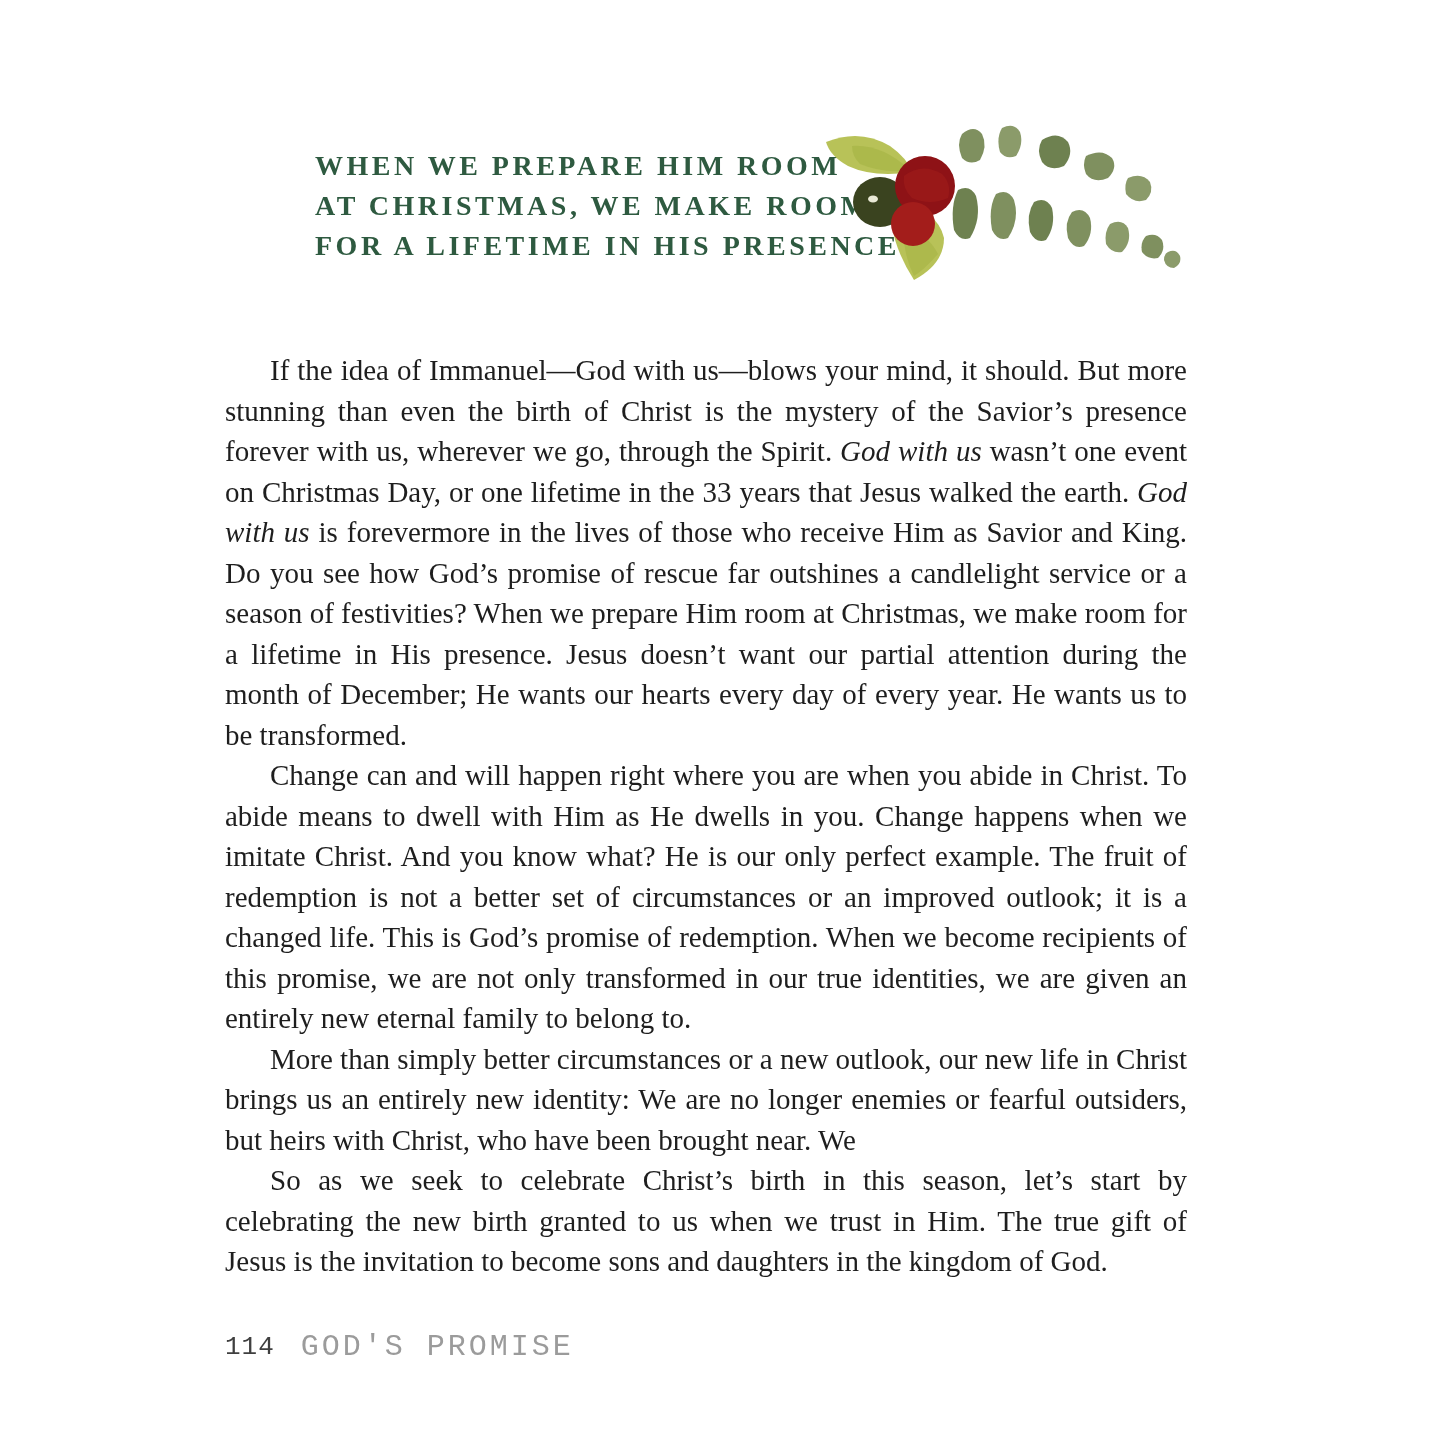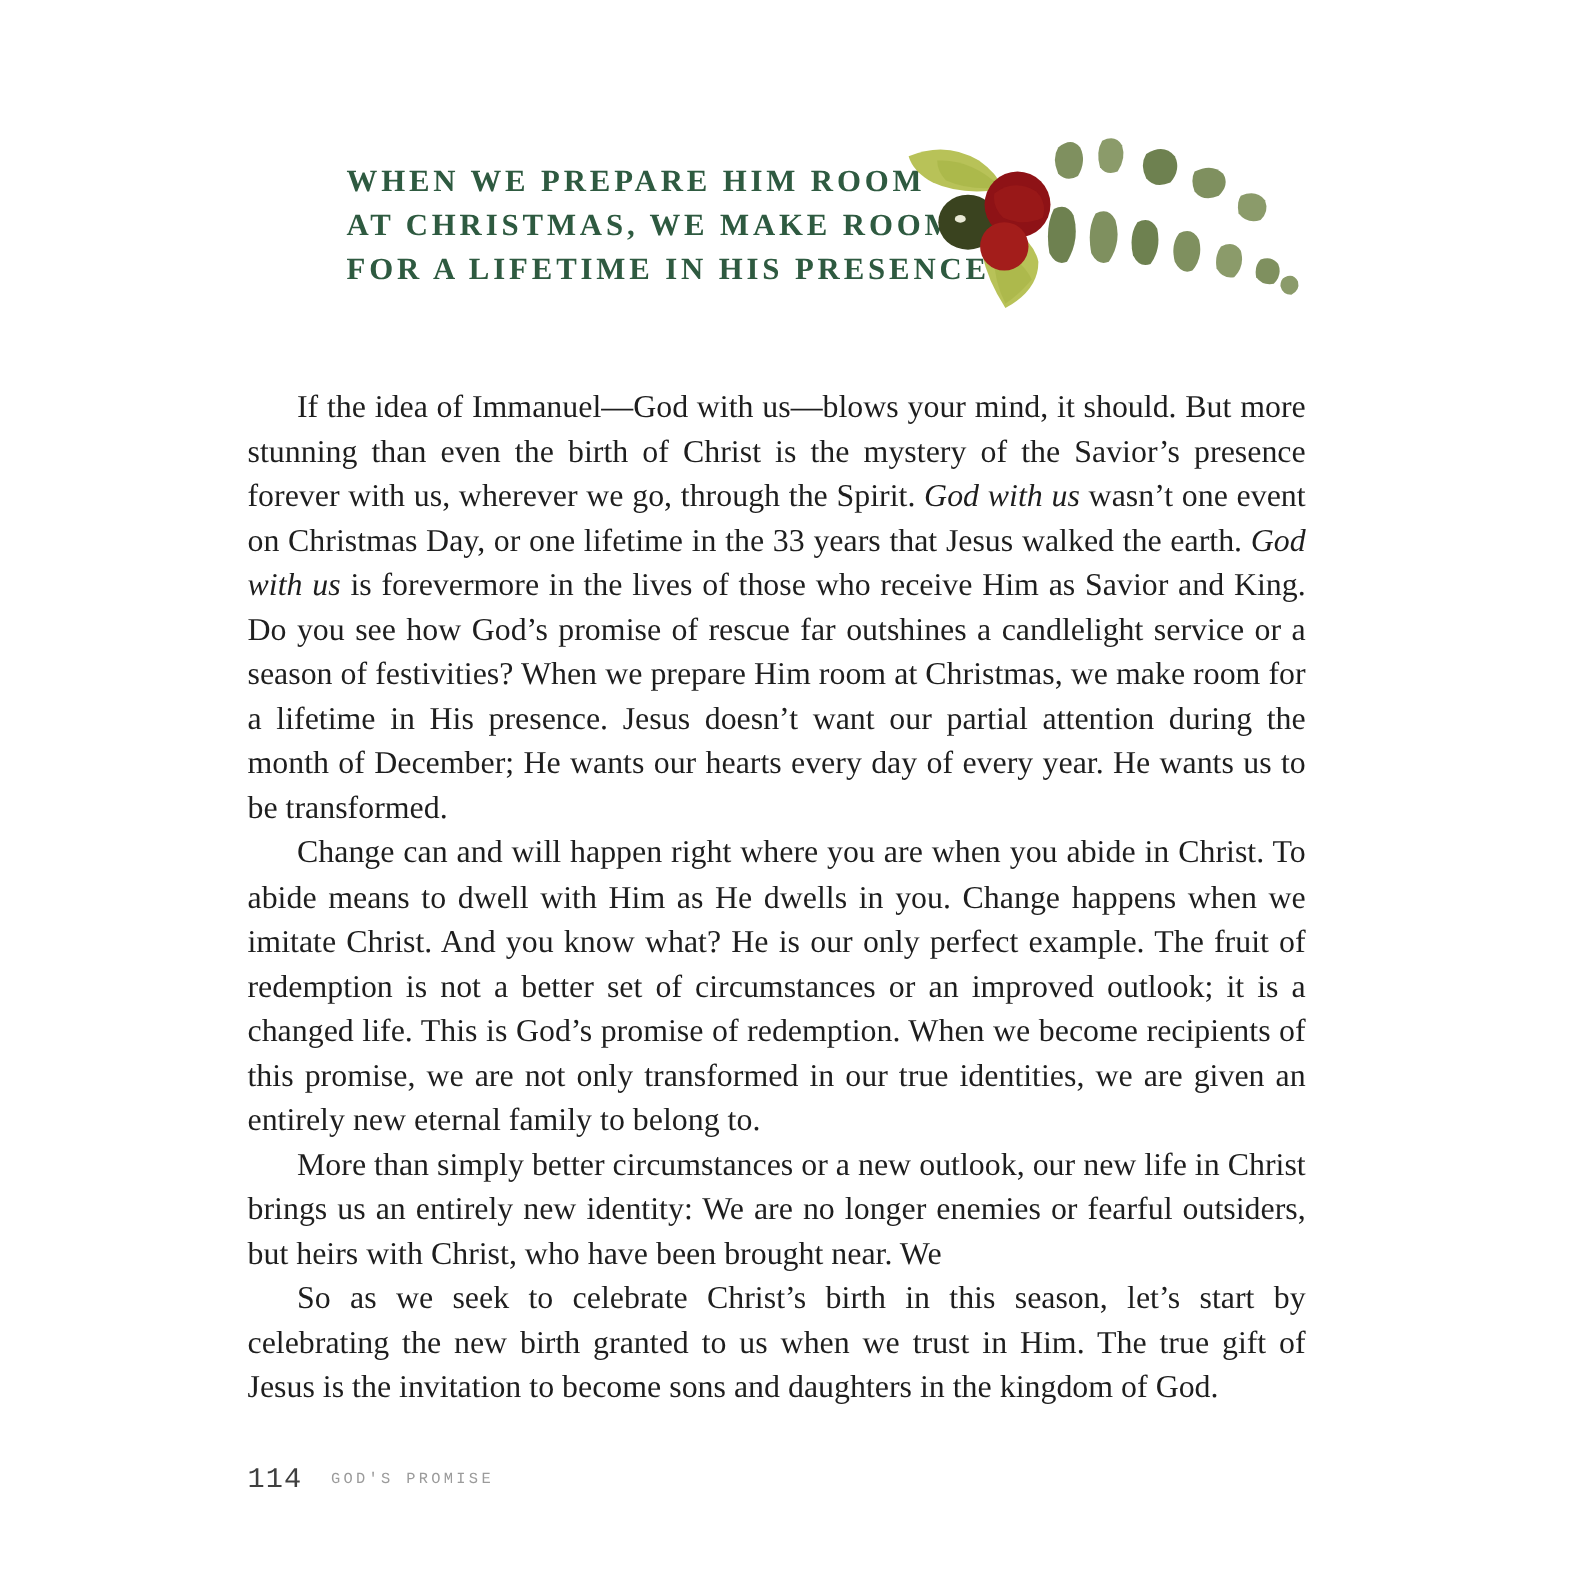--- a/index.html
+++ b/index.html
@@ -46,21 +46,21 @@
     align-items:center;
     gap:26px;
     font-family:"Liberation Mono", monospace;
   }
   .page-number{
     font-size:26px;
     color:#3f3f3f;
     letter-spacing:1px;
   }
   .running-title{
-    font-size:14px;
+    font-size:30px;
     color:#9b9b9b;
     letter-spacing:3px;
   }
   .leaf{fill:var(--leaf-green,#b8c258);}
   .leaf-shade{fill:var(--leaf-shade,#a9b648);}
   .olive{fill:var(--olive-berry,#3a431f);}
   .berry-dark{fill:var(--berry-red,#8e1216);}
   .berry-light{fill:var(--berry-red-light,#a31d1b);}
   .fern-a{fill:var(--fern-sage,#7f905f);}
   .fern-b{fill:var(--fern-sage-dark,#6e8150);}

